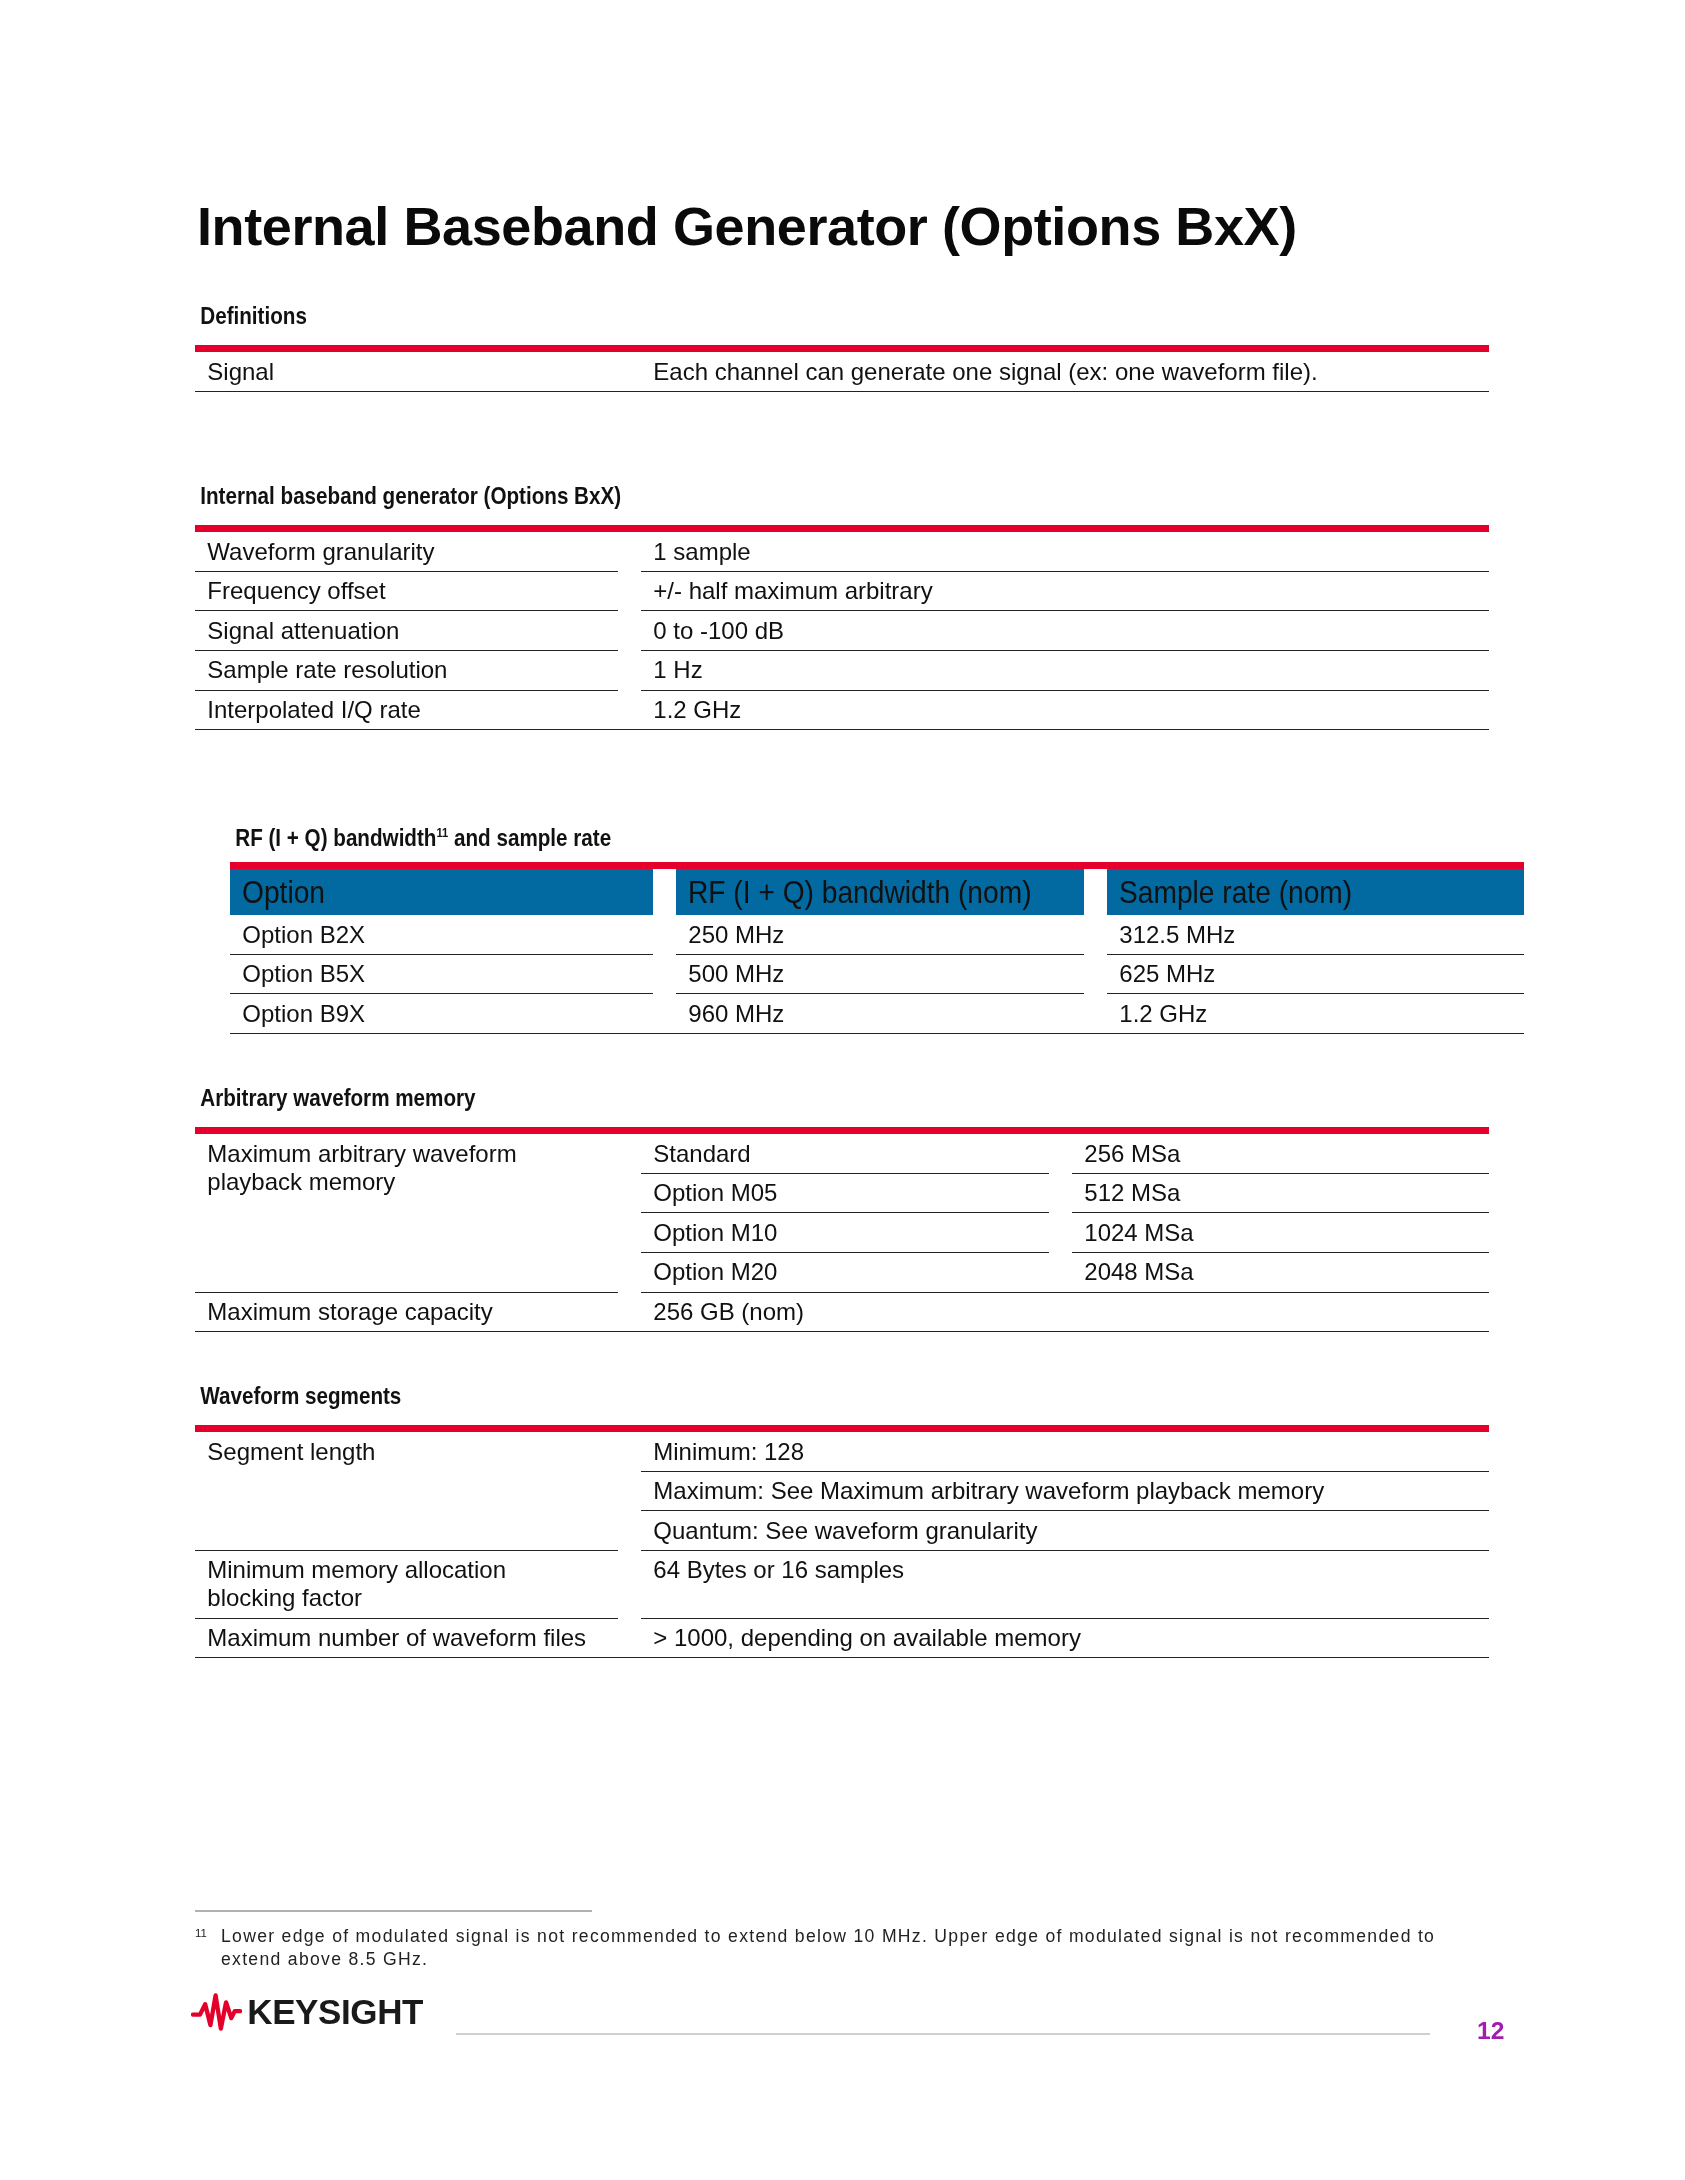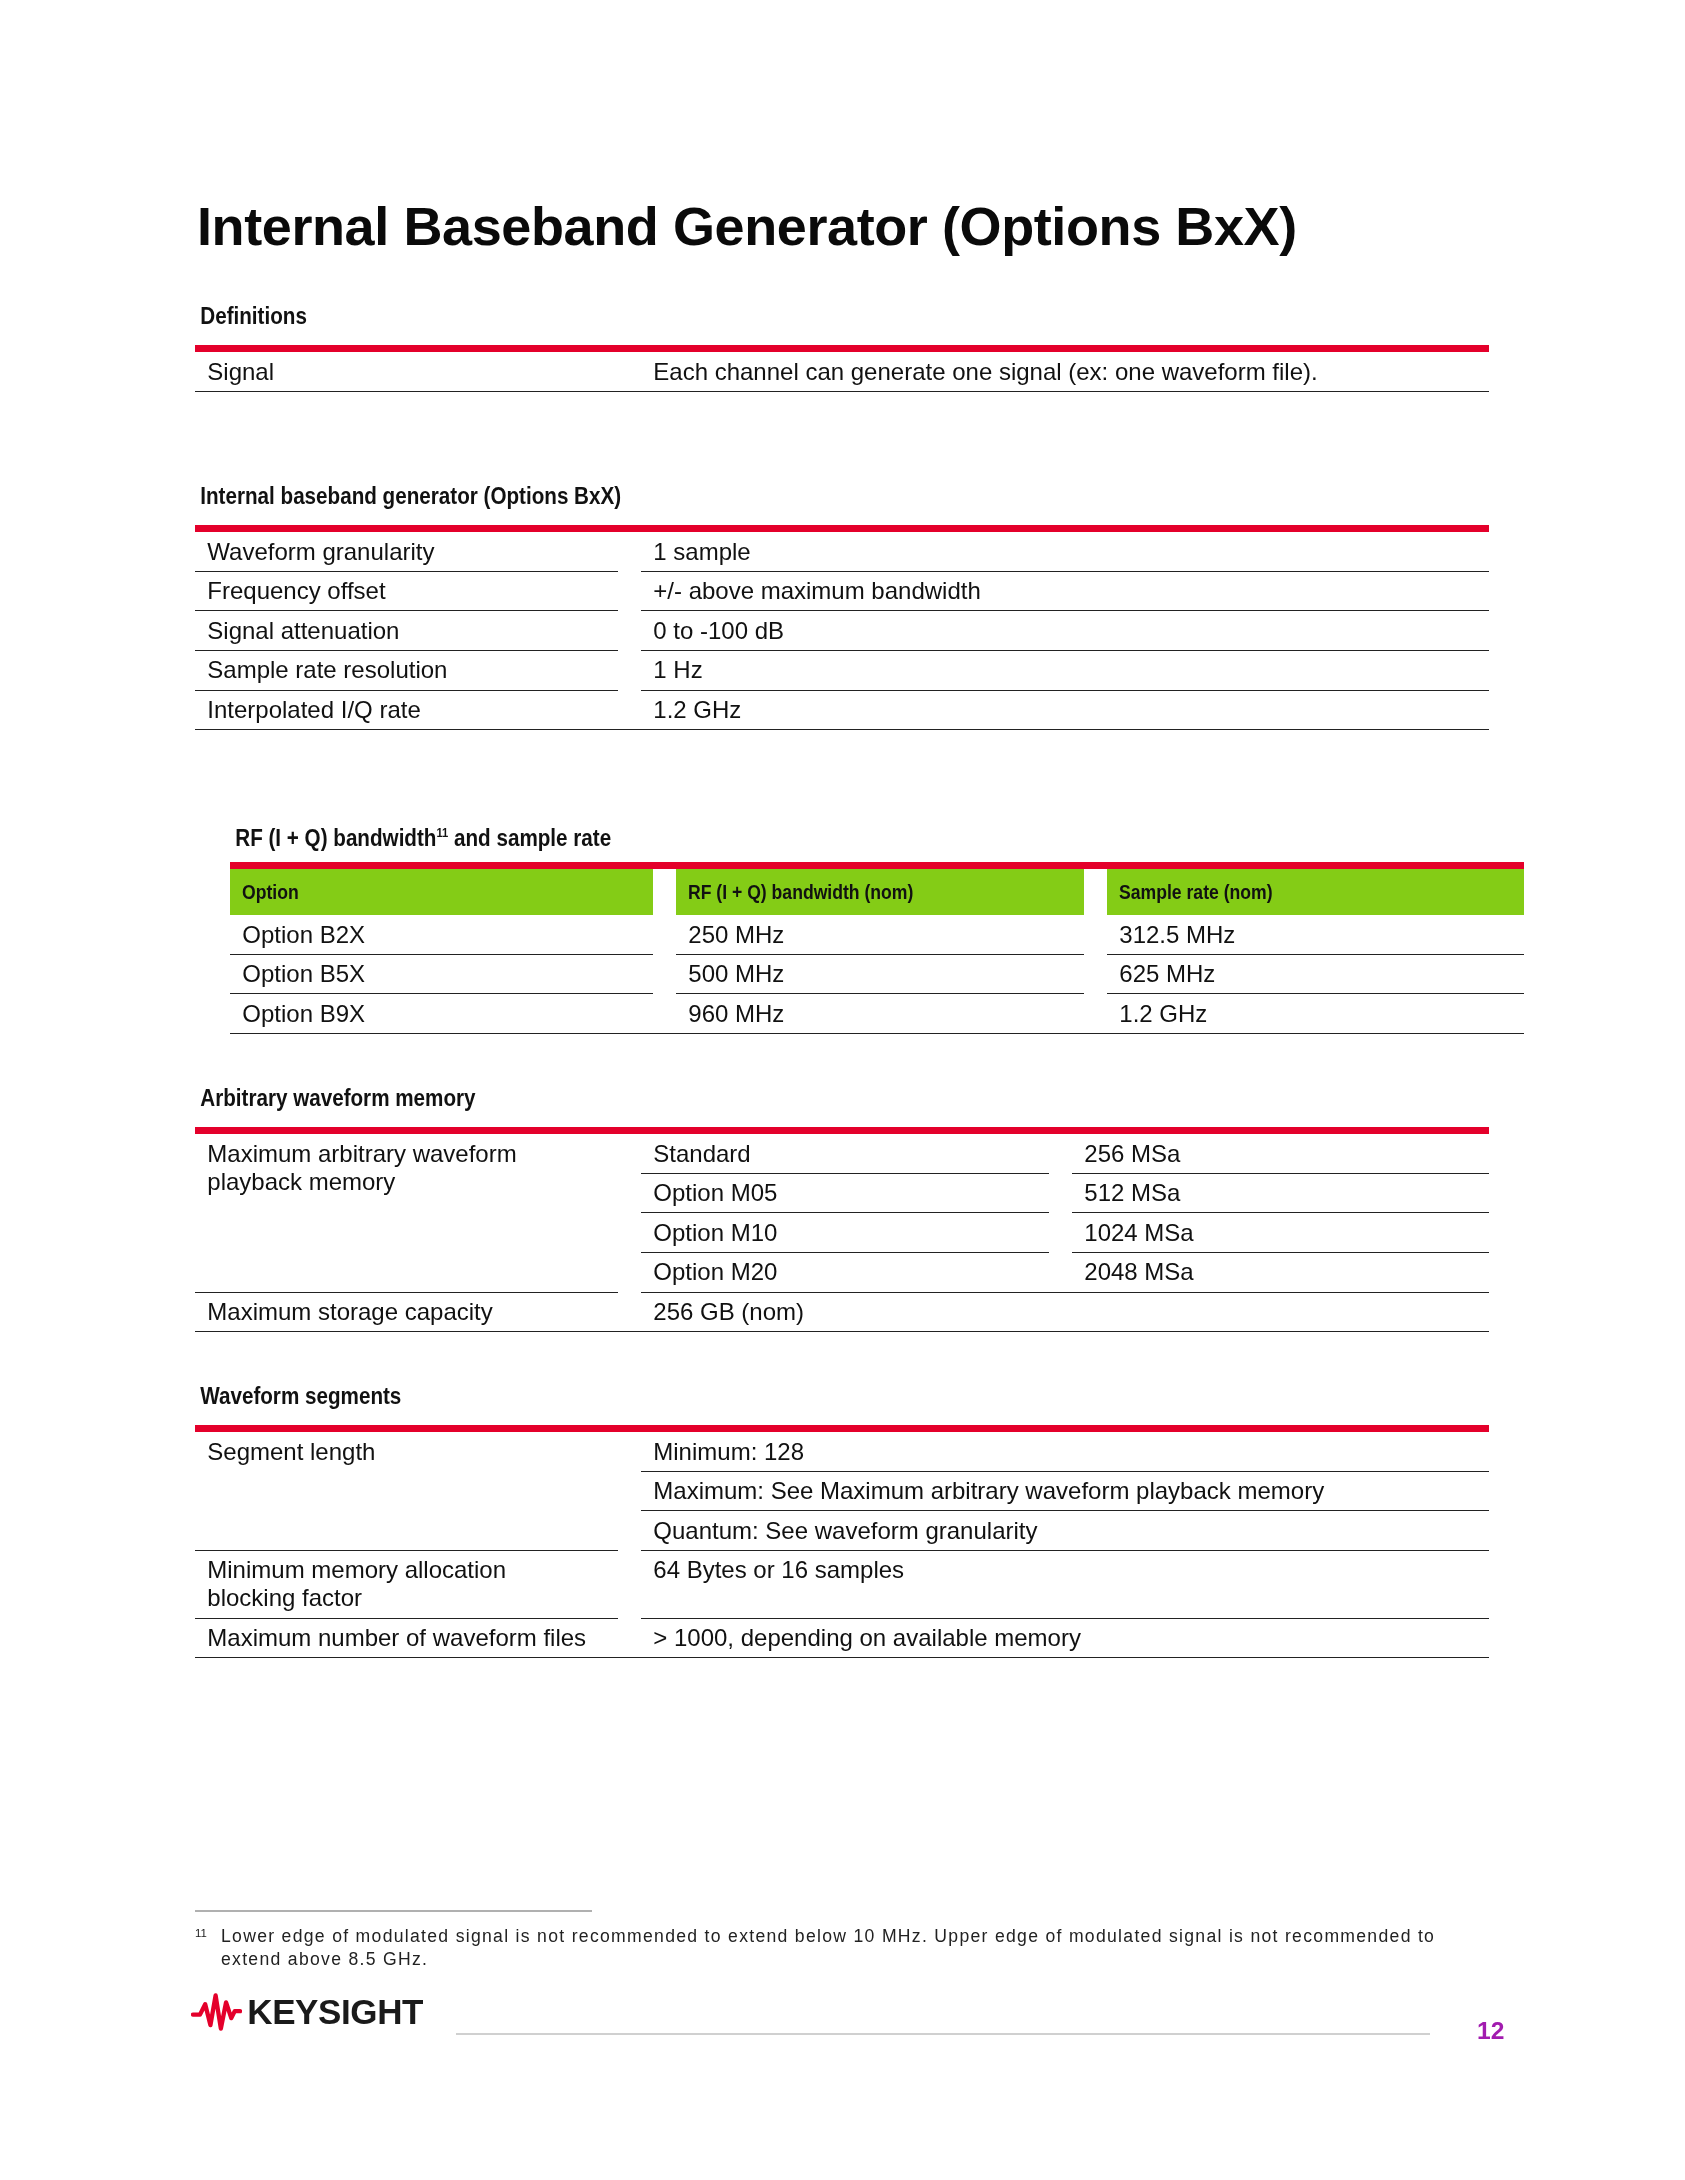--- a/index.html
+++ b/index.html
@@ -15,21 +15,21 @@
       font-size: 24px; font-weight: bold; color: #111; padding-left: 6.1px;
       transform: scaleX(0.86); transform-origin: left center; white-space: nowrap;
       height: 35px; line-height: 35px;
     }
     .section-title sup { font-size: 13px; vertical-align: 8.8px; }
     .red-bar { height: 7px; background: #e4002b; margin-top: 12.3px; }
     table { width: 100%; border-collapse: separate; border-spacing: 0; table-layout: fixed; }
     td, th { font-size: 24px; text-align: left; vertical-align: top; font-weight: normal; color: #111; }
     .cell { padding: 5.3px 0 5.3px 12.3px; line-height: 28px; }
     .line { border-bottom: 1.8px solid #222; }
-    .hdr { background: #84cc16; font-weight: bold; font-size: 20px; padding: 7px 0 7px 12.3px; line-height: 32px; }
+    .hdr { background: #0369a1; font-weight: normal; font-size: 32px; padding: 7px 0 7px 12.3px; line-height: 32px; }
     .hdr span { display: inline-block; transform: scaleX(0.88); transform-origin: left center; white-space: nowrap; }
     .footnote-rule { position: absolute; left: 195px; top: 1910px; width: 397px; height: 1.8px; background: #b0b0b0; }
     .footnote { position: absolute; left: 195px; top: 1925px; width: 1246px; font-size: 17.6px; letter-spacing: 1.3px; color: #222; line-height: 23px; padding-left: 26px; }
     .footnote sup { position: absolute; left: 0; top: -3.5px; font-size: 11.4px; letter-spacing: 0; }
     .footer-logo { position: absolute; left: 191px; top: 1992px; display: flex; align-items: center; }
     .footer-logo .wordmark { font-size: 35px; font-weight: bold; color: #1a1a1a; margin-left: 5.3px; letter-spacing: -0.4px; }
     .footer-rule { position: absolute; left: 456px; top: 2033px; width: 974px; height: 1.8px; background: #d0d0d0; }
     .page-number { position: absolute; left: 1477px; top: 2017px; font-size: 24.6px; font-weight: bold; color: #a21caf; }
   </style>
 </head>
@@ -67,21 +67,21 @@
       </colgroup>
     <tbody>
     <tr>
       <td class="cell line">Waveform granularity</td>
           <td></td>
       <td class="cell line">1 sample</td>
     </tr>
     <tr>
       <td class="cell line">Frequency offset</td>
           <td></td>
-      <td class="cell line">+/- above maximum bandwidth</td>
+      <td class="cell line">+/- half maximum arbitrary</td>
     </tr>
     <tr>
       <td class="cell line">Signal attenuation</td>
           <td></td>
       <td class="cell line">0 to -100 dB</td>
     </tr>
     <tr>
       <td class="cell line">Sample rate resolution</td>
           <td></td>
       <td class="cell line">1 Hz</td>

